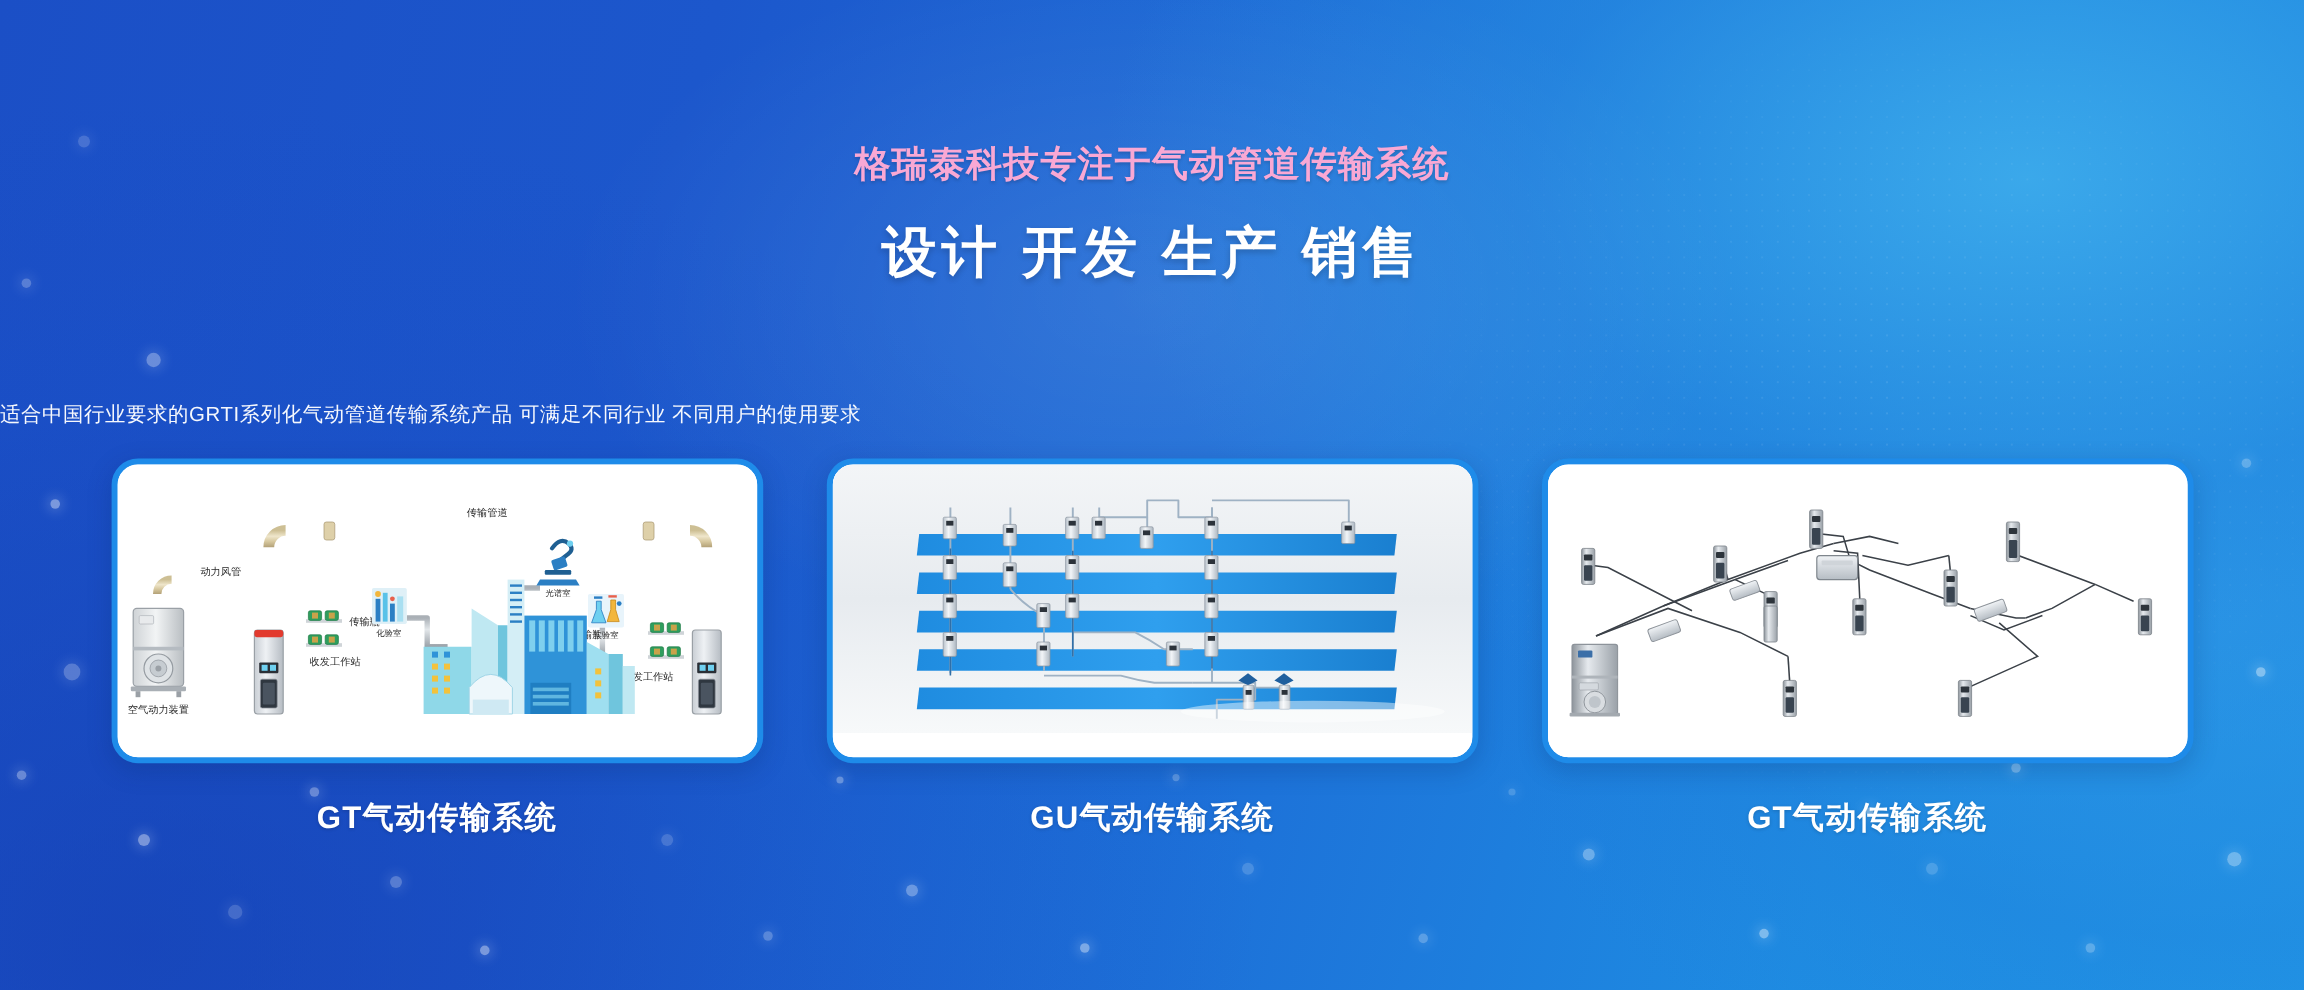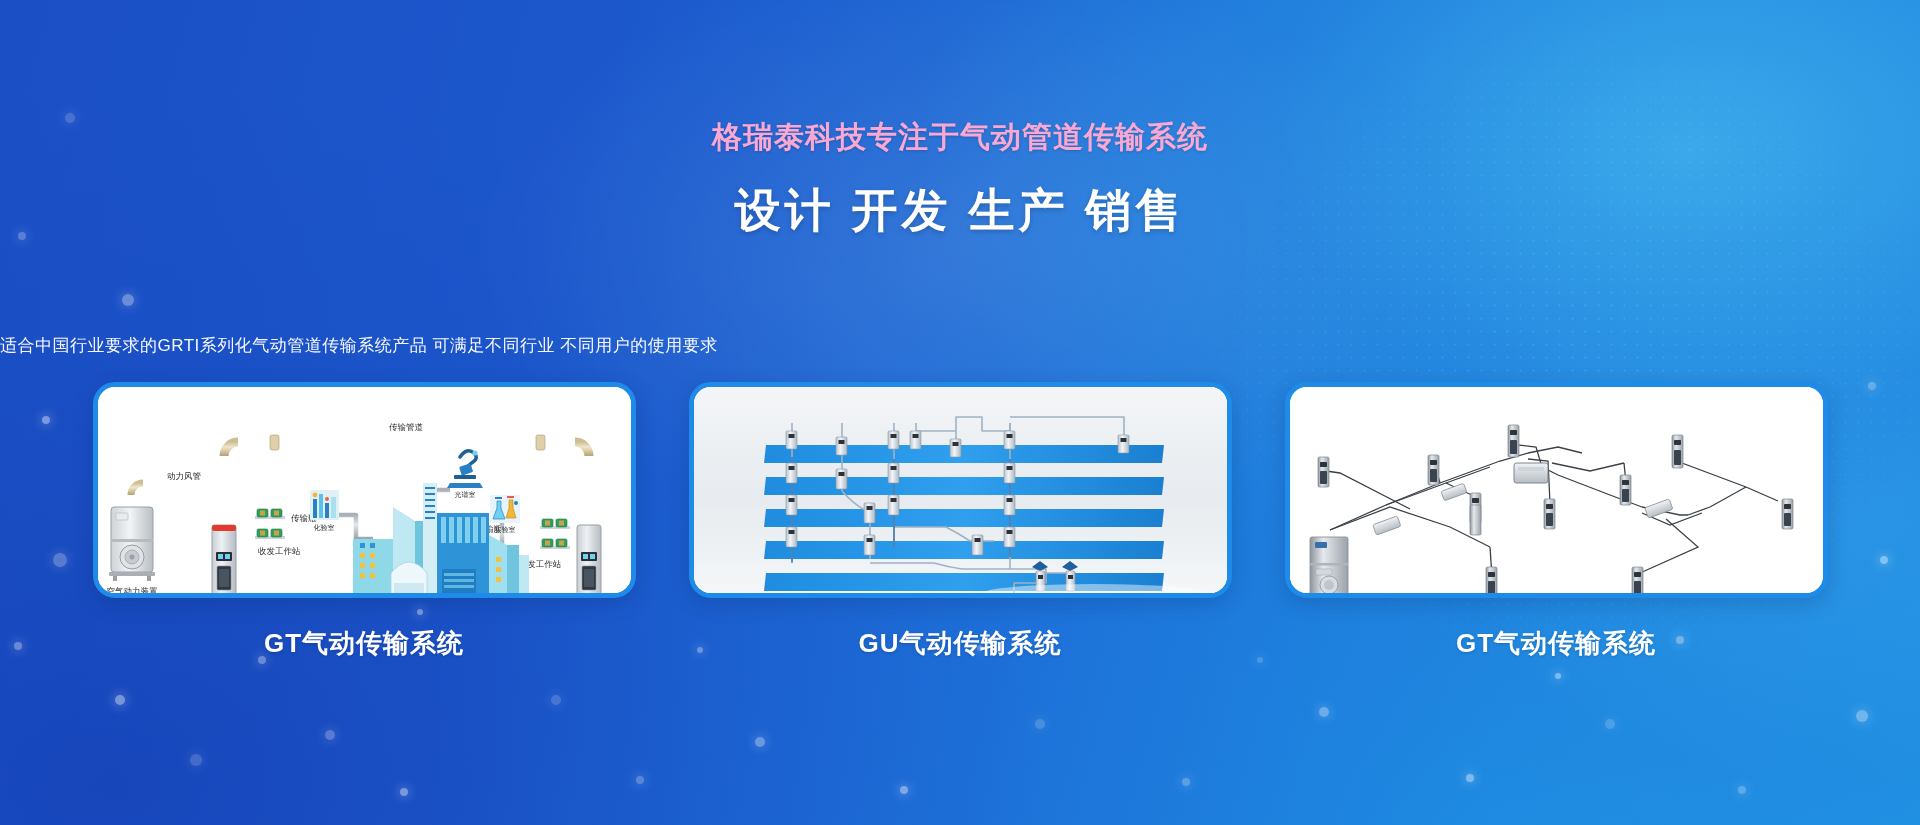--- a/index.html
+++ b/index.html
@@ -61,21 +61,21 @@
     font-size: 17px; font-weight: normal; letter-spacing: 0.5px; margin-top: 46px;
   }
 
   
   .cards {
     position: absolute; top: 382px; left: 0; right: 0;
     display: flex; justify-content: center; gap: 53px;
   }
   .card-wrap { width: 543px; }
   .card {
-    width: 543px; height: 216px;
+    width: 543px; height: 254px;
     background: #ffffff;
     border: 5px solid #1e8be9;
     border-radius: 22px;
     overflow: hidden;
     position: relative;
     box-shadow: 0 6px 20px rgba(8,40,100,0.22);
   }
   .card-inner { position: absolute; inset: 0; background: #fff; }
   .card-caption {
     margin-top: 28px; text-align: center;

